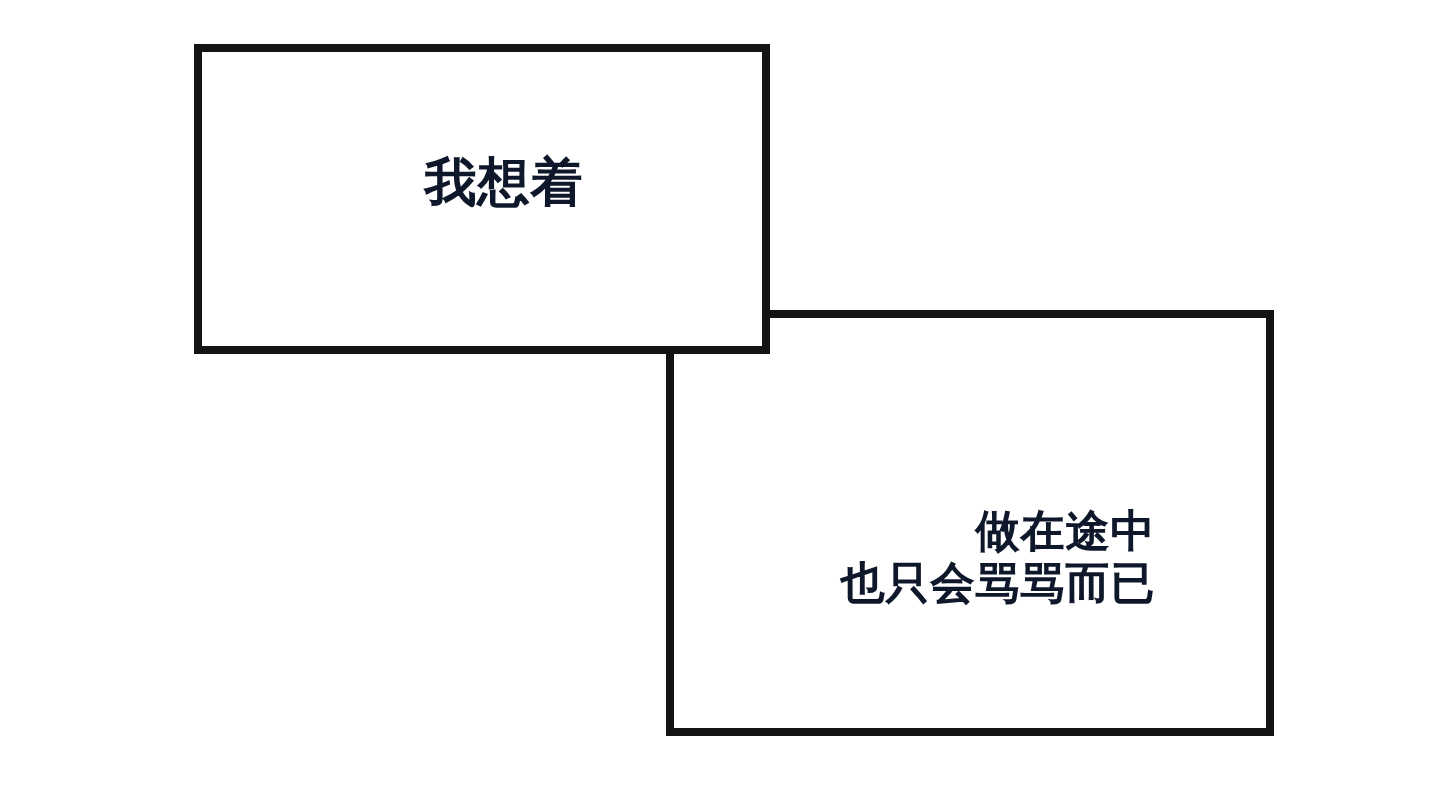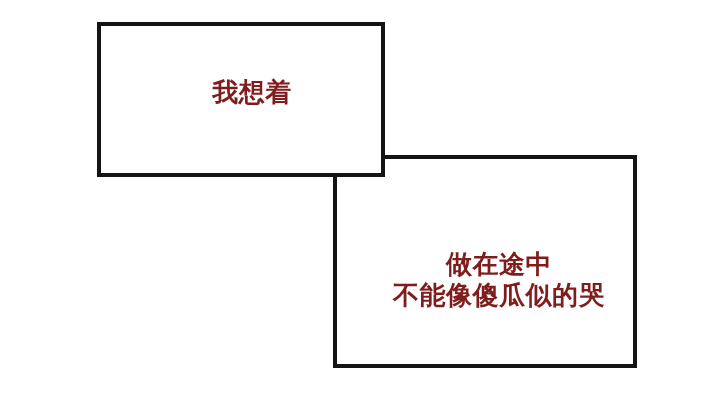--- a/index.html
+++ b/index.html
@@ -40,51 +40,52 @@
   #panel-2 {
     left: 333px;
     top: 155px;
     width: 304px;
     height: 213px;
     z-index: 1;
   }
   .caption {
     text-align: center;
     font-weight: bold;
-    color: #7f1d1d;
+    color: #0f172a;
     line-height: 1.16;
     letter-spacing: 0.5px;
     white-space: nowrap;
     user-select: none;
   }
   #panel-1-caption {
     font-size: 26px;
     margin-top: -14px;
     margin-left: 22px;
   }
   #panel-2-caption {
-    font-size: 26px;
+    font-size: 22px;
     margin-top: 36px;
     margin-left: 28px;
+    text-align: right;
   }
   .caption-line {
     display: block;
   }
 </style>
 </head>
 <body>
 
 <div id="comic-page">
 
   <div class="panel" id="panel-1">
     <div class="caption" id="panel-1-caption">
       <span class="caption-line">我想着</span>
     </div>
   </div>
 
   <div class="panel" id="panel-2">
     <div class="caption" id="panel-2-caption">
       <span class="caption-line">做在途中</span>
-      <span class="caption-line">不能像傻瓜似的哭</span>
+      <span class="caption-line">也只会骂骂而已</span>
     </div>
   </div>
 
 </div>
 
 </body></html>

